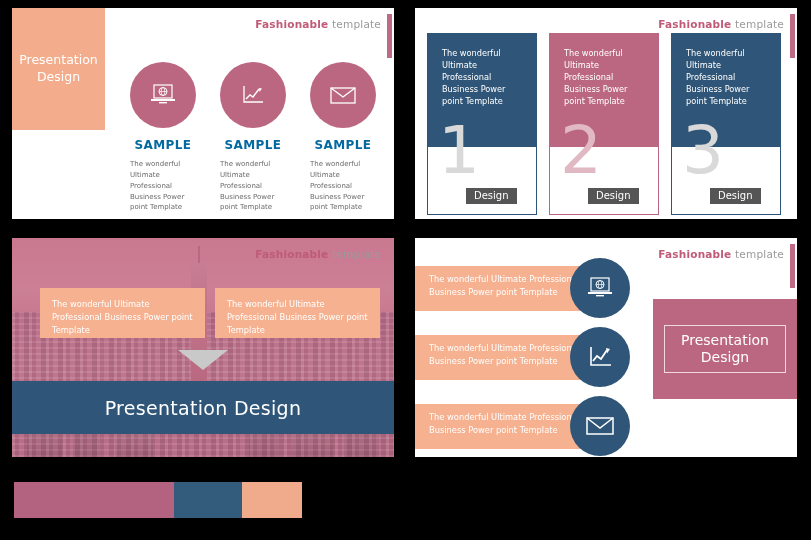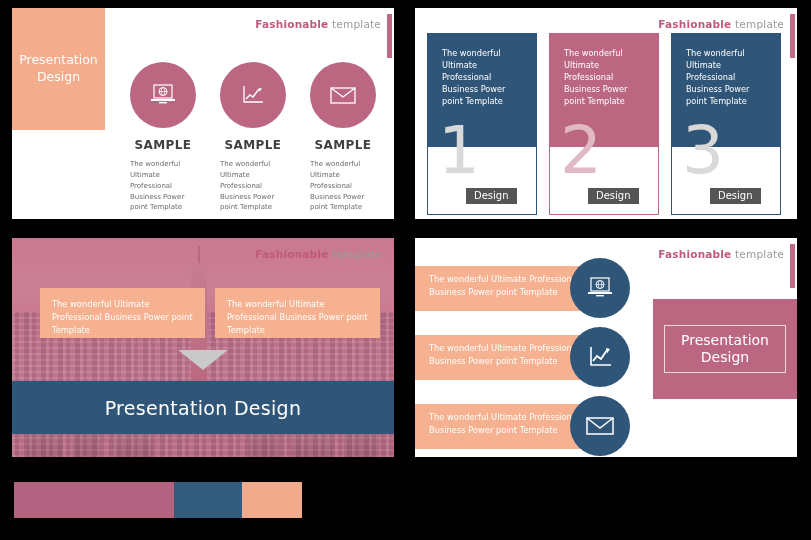--- a/index.html
+++ b/index.html
@@ -38,21 +38,21 @@
   }
   .circles { position: absolute; left: 112px; top: 54px; width: 258px; display: flex; gap: 12px; }
   .col { width: 78px; text-align: center; }
   .circ {
     width: 66px; height: 66px; border-radius: 50%;
     background: #bb6781; margin: 0 auto;
     display: flex; align-items: center; justify-content: center;
   }
   .col .sample {
     margin-top: 10px; font-size: 12px; font-weight: bold;
-    color: #404040; letter-spacing: .4px;
+    color: #0369a1; letter-spacing: .4px;
   }
   .col .desc {
     margin-top: 7px; font-size: 7px; line-height: 1.55;
     color: #6b6b6b; text-align: left; padding-left: 6px;
   }
 
   
   .cards { position: absolute; left: 12px; top: 25px; display: flex; gap: 12px; }
   .card { width: 110px; height: 182px; position: relative; }
   .card .head {

